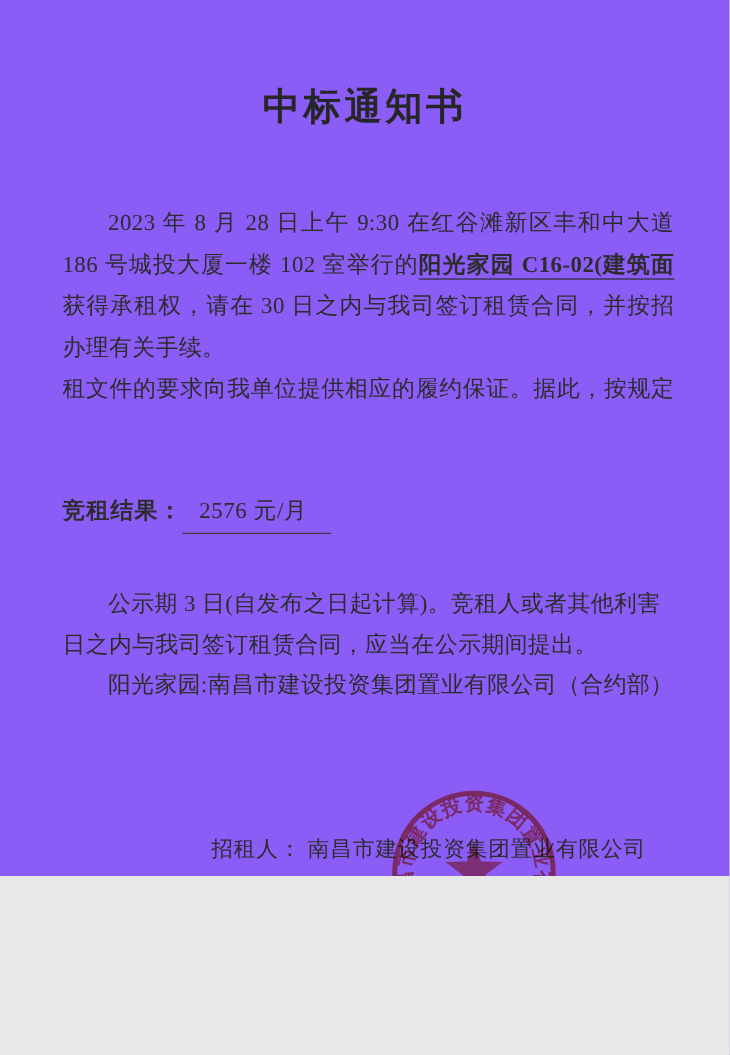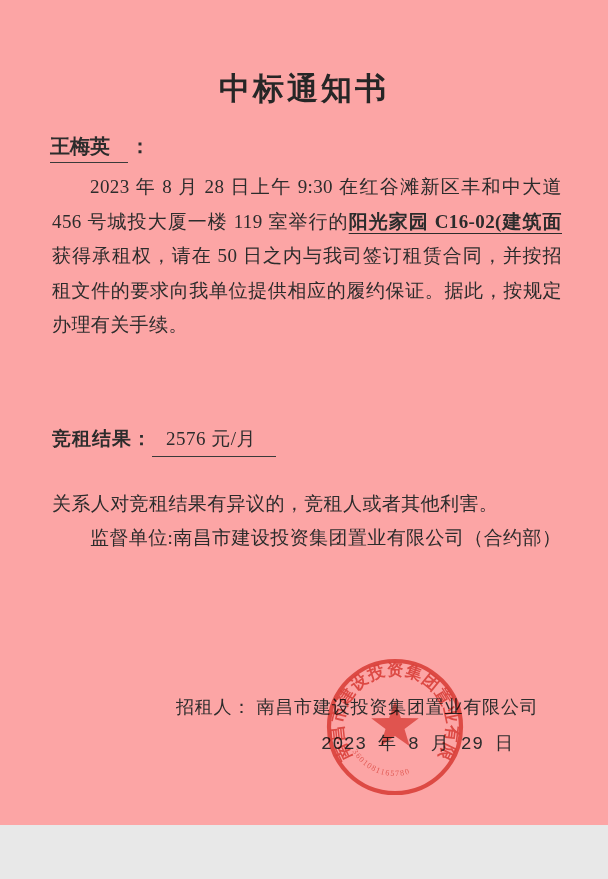--- a/index.html
+++ b/index.html
@@ -1,22 +1,22 @@
 <!DOCTYPE html>
 <html><head>
 <meta charset="utf-8">
 <style>
   html, body { margin: 0; padding: 0; }
   body { background: #e8e8e8; }
   .page {
     position: relative;
     width: 608px;
-    height: 825px;
+    height: 730px;
     margin: 0 auto;
-    background: #fca5a5;
+    background: #8b5cf6;
     font-family: "Liberation Serif", "DejaVu Serif", serif;
     color: #2c2c2c;
     overflow: hidden;
   }
   .doc-title {
     position: absolute;
     top: 47px; left: 0;
     width: 100%;
     text-align: center;
     font-size: 31px;
@@ -57,21 +57,20 @@
     text-decoration: underline;
     text-underline-offset: 5px;
     text-decoration-thickness: 1.4px;
     margin-top: 40px;
   }
   .result-line {
     position: absolute;
     top: 411px; left: 52px;
     font-size: 19px;
     line-height: 32px;
-    margin-top: 12px;
   }
   .result-line .label { font-weight: bold; letter-spacing: 1px; }
   .result-line .value {
     display: inline-block;
     border-bottom: 1.5px solid #3a3a3a;
     padding: 0 20px 1px 14px;
     letter-spacing: 0.5px;
   }
   .lower-block {
     position: absolute;
@@ -117,39 +116,37 @@
     font-family: "Liberation Serif", "DejaVu Serif", serif;
   }
 </style>
 </head>
 <body>
 
 <div class="page">
 
   <h1 class="doc-title">中标通知书</h1>
 
-  <div class="addressee">
-    <span class="uname">王梅英</span><span class="colon">：</span>
-  </div>
 
   <div class="para1">
     <div class="ln first"><span>2023 年 8 月 28 日上午 9:30 在红谷滩新区丰和中大道</span></div>
-    <div class="ln"><span>456 号城投大厦一楼 119 室举行的</span><span class="seg-em">阳光家园 C16-02(建筑面</span></div>
-    <div class="ln"><span>获得承租权，请在 50 日之内与我司签订租赁合同，并按招</span></div>
+    <div class="ln"><span>186 号城投大厦一楼 102 室举行的</span><span class="seg-em">阳光家园 C16-02(建筑面</span></div>
+    <div class="ln"><span>获得承租权，请在 30 日之内与我司签订租赁合同，并按招</span></div>
+    <div class="ln last"><span>办理有关手续。</span></div>
     <div class="ln"><span>租文件的要求向我单位提供相应的履约保证。据此，按规定</span></div>
-    <div class="ln last"><span>办理有关手续。</span></div>
   </div>
 
   <div class="result-line">
     <span class="label">竞租结果：</span><span class="value">2576 元/月</span>
   </div>
 
   <div class="lower-block">
-    <div class="ln">关系人对竞租结果有异议的，竞租人或者其他利害。</div>
-    <div class="ln indent">监督单位:南昌市建设投资集团置业有限公司（合约部）</div>
+    <div class="ln indent">公示期 3 日(自发布之日起计算)。竞租人或者其他利害</div>
+    <div class="ln">日之内与我司签订租赁合同，应当在公示期间提出。</div>
+    <div class="ln indent">阳光家园:南昌市建设投资集团置业有限公司（合约部）</div>
   </div>
 
   <div class="lessor-line">招租人： 南昌市建设投资集团置业有限公司</div>
 
   <div class="date-line">2023 年 8 月 29 日</div>
 
   <svg class="seal" viewBox="0 0 180 180" xmlns="http://www.w3.org/2000/svg">
     <defs>
       <path id="sealArcTop" d="M 47.4 119.8 A 52 52 0 1 1 132.6 119.8" fill="none"></path>
       <path id="sealArcBottom" d="M 45.6 110.7 A 49 49 0 0 0 134.4 110.7" fill="none"></path>

